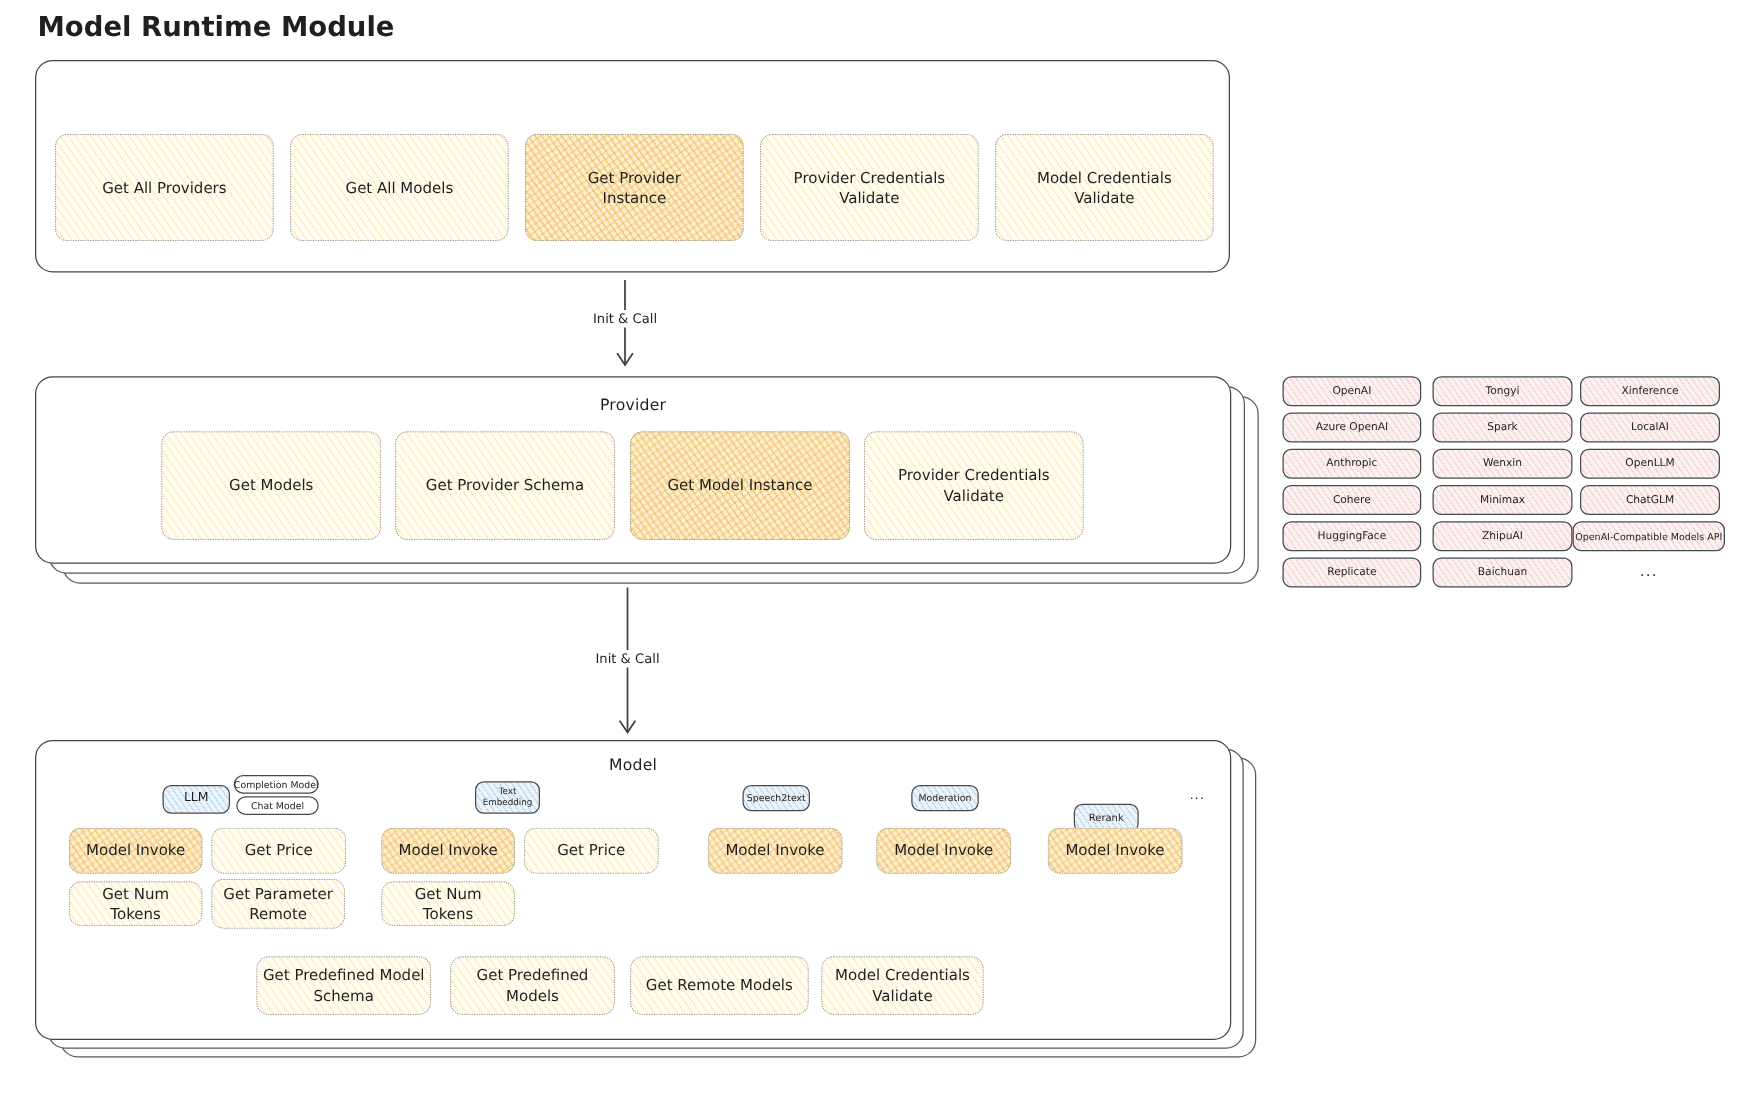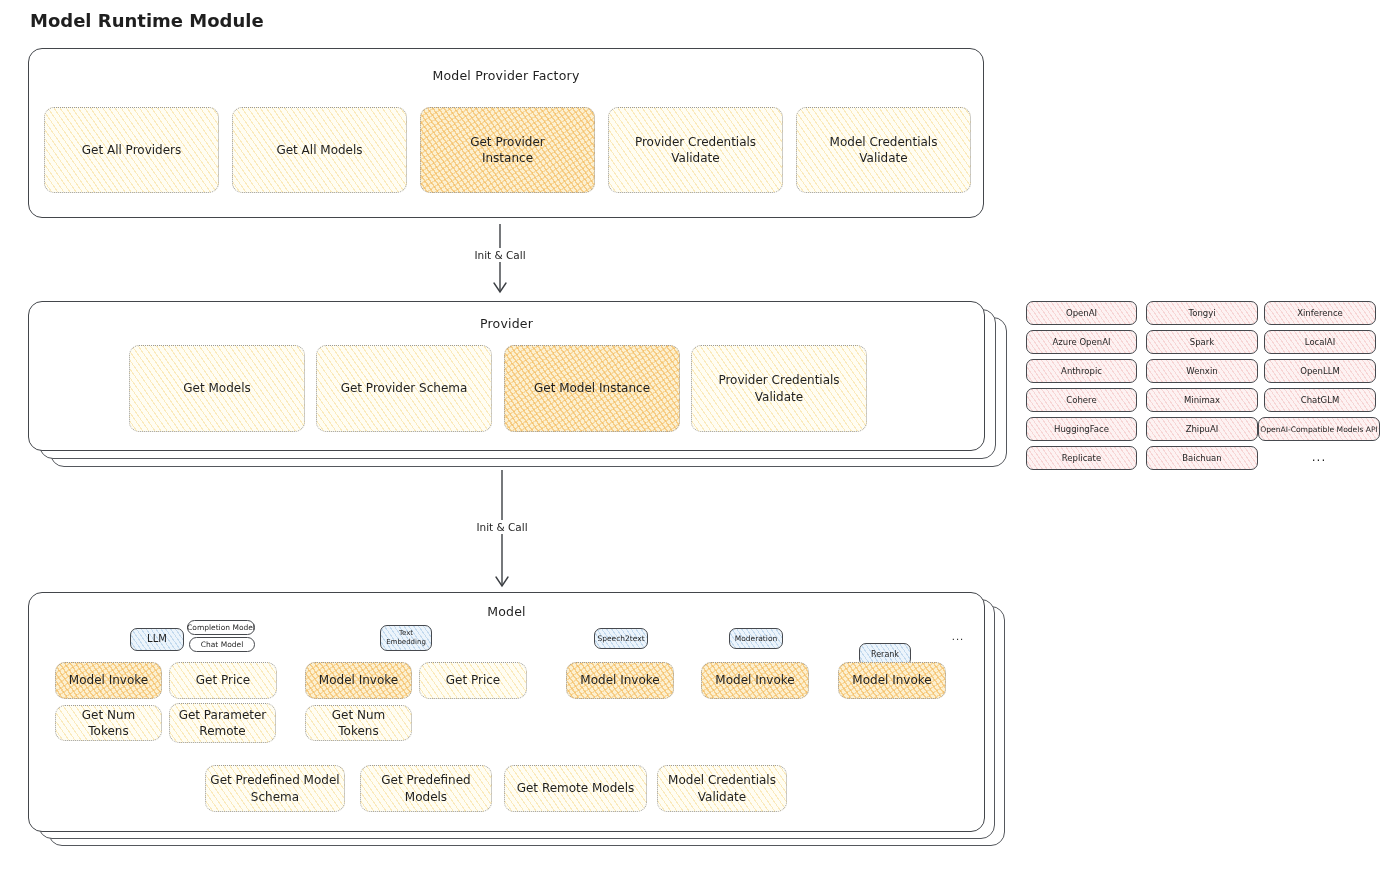--- a/index.html
+++ b/index.html
@@ -54,24 +54,23 @@
     font-size:10.5px;white-space:nowrap;
   }
   .ellipsis{font-size:12px;letter-spacing:1px;text-align:center;}
   svg.arrow line, svg.arrow polyline{stroke:#3c3f44;stroke-width:1.4;fill:none;stroke-linecap:round;}
 </style>
 </head>
 <body>
 
 <div class="canvas">
 
-  <div class="abs" style="left:30px;top:10px;font-size:18px;font-weight:600;">Model Runtime Module</div>
+  <div class="abs" style="left:30px;top:10px;font-size:22px;font-weight:600;">Model Runtime Module</div>
 
   <div class="abs bigbox" style="left:28px;top:48px;width:956px;height:170px;"></div>
-  <div class="abs boxtitle" style="left:28px;top:68px;width:956px;">Model Provider Factory</div>
 
   <div class="abs btn" style="left:44px;top:107px;width:175px;height:86px;">Get All Providers</div>
   <div class="abs btn" style="left:232px;top:107px;width:175px;height:86px;">Get All Models</div>
   <div class="abs btn hl" style="left:420px;top:107px;width:175px;height:86px;">Get Provider
 Instance</div>
   <div class="abs btn" style="left:608px;top:107px;width:175px;height:86px;">Provider Credentials
 Validate</div>
   <div class="abs btn" style="left:796px;top:107px;width:175px;height:86px;">Model Credentials
 Validate</div>
 

